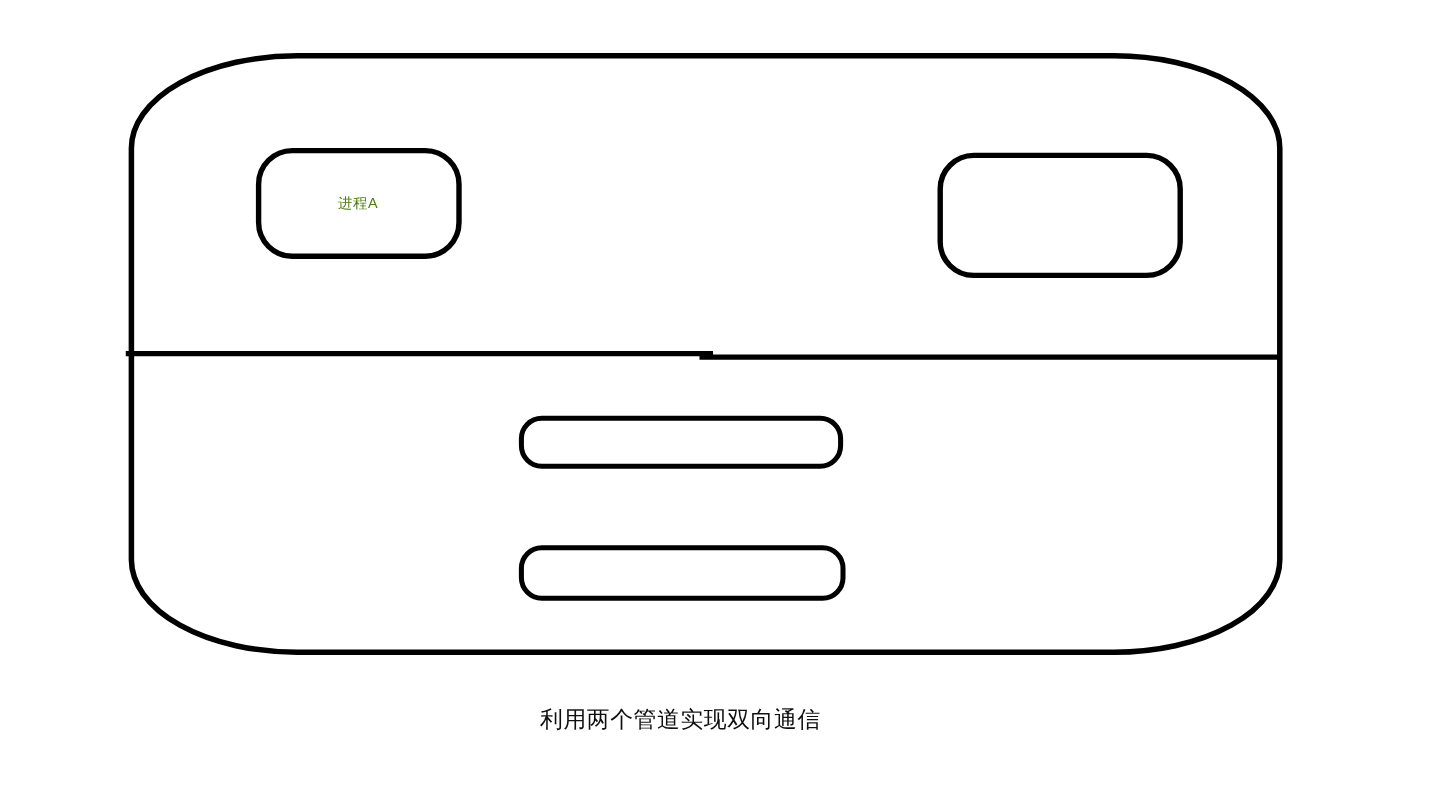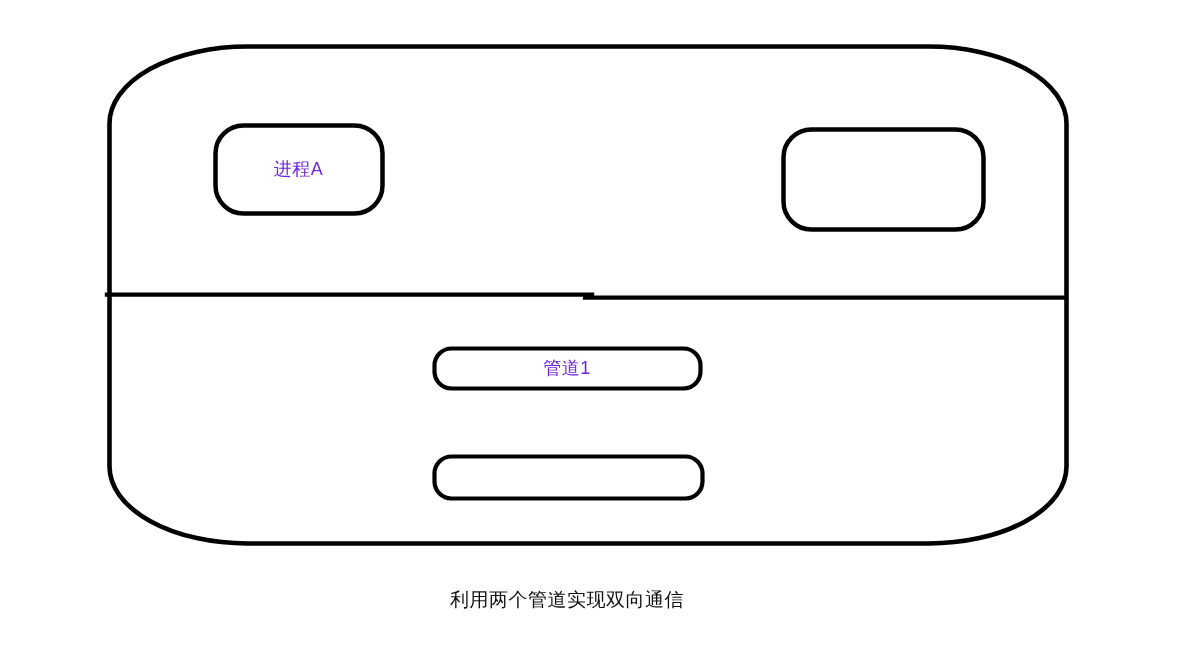--- a/index.html
+++ b/index.html
@@ -18,22 +18,22 @@
   .canvas svg {
     position: absolute;
     left: 0;
     top: 0;
   }
   .label {
     position: absolute;
     display: flex;
     align-items: center;
     justify-content: center;
-    font-size: 18px;
-    color: #6d28d9;
+    font-size: 12px;
+    color: #4d7c0f;
     letter-spacing: 0.5px;
     white-space: nowrap;
     pointer-events: none;
   }
   .caption {
     font-size: 19px;
     color: #0f0f0f;
     text-align: center;
   }
 </style>
@@ -54,18 +54,17 @@
     <rect x="783.5" y="129.5" width="200" height="100" rx="28" ry="28" fill="none" stroke="#000000" stroke-width="4.5"></rect>
 
     <rect x="434.5" y="348.5" width="266" height="40" rx="17" ry="17" fill="none" stroke="#000000" stroke-width="4.2"></rect>
 
     <rect x="434.5" y="456.5" width="268" height="42" rx="17" ry="17" fill="none" stroke="#000000" stroke-width="4.2"></rect>
   </svg>
 
   <div class="label" style="left:215px; top:125px; width:167px; height:88px;">进程A</div>
 
 
-  <div class="label" style="left:434px; top:348px; width:266px; height:40px;">管道1</div>
 
 
   <div class="label caption" style="left:377px; top:587px; width:380px; height:26px;">利用两个管道实现双向通信</div>
 
 </div>
 
 </body></html>

